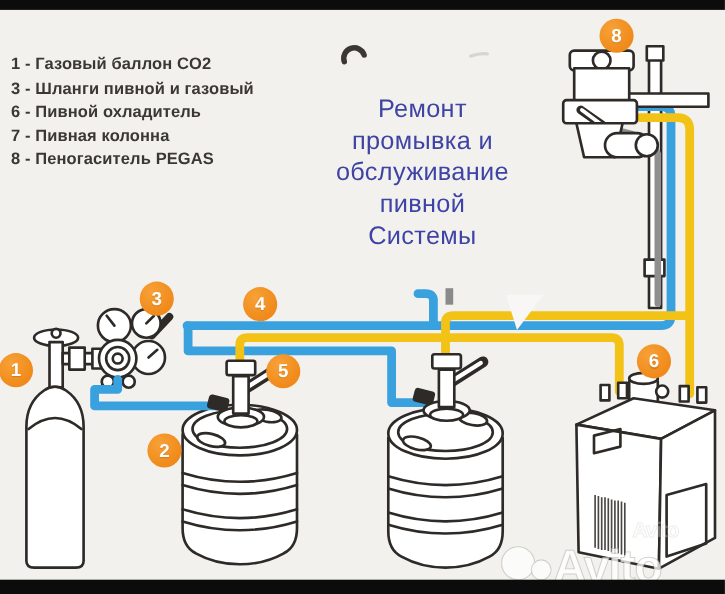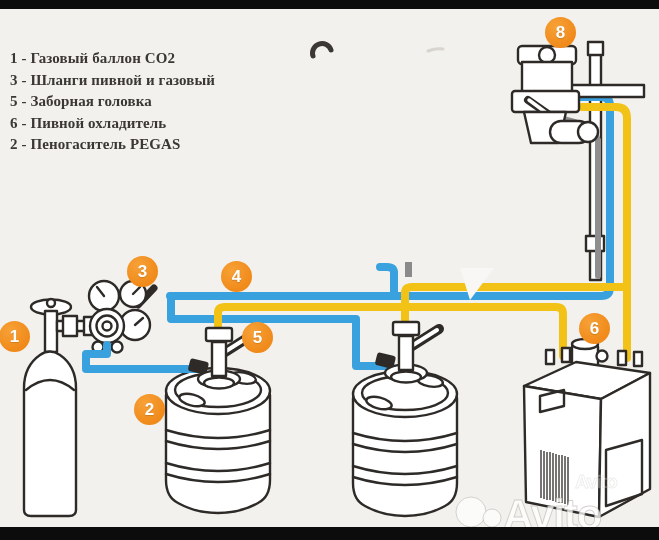--- a/index.html
+++ b/index.html
@@ -12,21 +12,21 @@
     position:relative;width:659px;height:540px;overflow:hidden;
     background:var(--background);
     font-family:"Liberation Sans","DejaVu Sans",sans-serif;
   }
   .letterbox{position:absolute;left:0;width:659px;background:var(--letterbox);}
   #bar-top{top:0;height:9px;}
   #bar-bottom{top:527px;height:13px;}
   #legend{
     position:absolute;left:10px;top:48px;width:260px;
     color:var(--legend-text);font-size:15px;font-weight:bold;
-    line-height:21.5px;letter-spacing:.1px;white-space:nowrap;font-family:Liberation Serif, serif;
+    line-height:21.5px;letter-spacing:.1px;white-space:nowrap;
   }
   #promo{
     position:absolute;left:283px;top:84px;width:202px;text-align:center;
     color:var(--promo-text);font-size:23px;font-weight:500;
     line-height:29px;letter-spacing:.3px;
   }
   .badge{
     position:absolute;width:31px;height:31px;border-radius:50%;
     background:radial-gradient(circle at 35% 30%, #f7a137, var(--badge-bg) 70%);
     color:#fff;font-size:17px;font-weight:bold;
@@ -165,25 +165,32 @@
       <circle cx="471" cy="512" r="15" fill="rgba(255,255,255,.85)" stroke="rgba(165,160,150,.5)"></circle>
       <circle cx="492" cy="518" r="9" fill="rgba(255,255,255,.85)" stroke="rgba(165,160,150,.5)"></circle>
       <text class="wm-text" x="503" y="529" font-size="42">Avito</text>
     </g>
     <text class="wm-text" x="575" y="488" font-size="19" opacity="0.35">Avito</text>
   </svg>
 
   <div id="legend">
       <div class="legend-row">1 - Газовый баллон CO2</div>
       <div class="legend-row">3 - Шланги пивной и газовый</div>
-      <div class="legend-row">5 - Заборная головка</div>
       <div class="legend-row">6 - Пивной охладитель</div>
-      <div class="legend-row">2 - Пеногаситель PEGAS</div>
+      <div class="legend-row">7 - Пивная колонна</div>
+      <div class="legend-row">8 - Пеногаситель PEGAS</div>
     </div>
 
+  <div id="promo">
+    <div>Ремонт</div>
+    <div>промывка и</div>
+    <div>обслуживание</div>
+    <div>пивной</div>
+    <div>Системы</div>
+  </div>
 
   <div class="badge" id="badge-1">1</div>
   <div class="badge" id="badge-2">2</div>
   <div class="badge" id="badge-3">3</div>
   <div class="badge" id="badge-4">4</div>
   <div class="badge" id="badge-5">5</div>
   <div class="badge" id="badge-6">6</div>
   <div class="badge" id="badge-8">8</div>
 
   <div class="letterbox" id="bar-top"></div>

